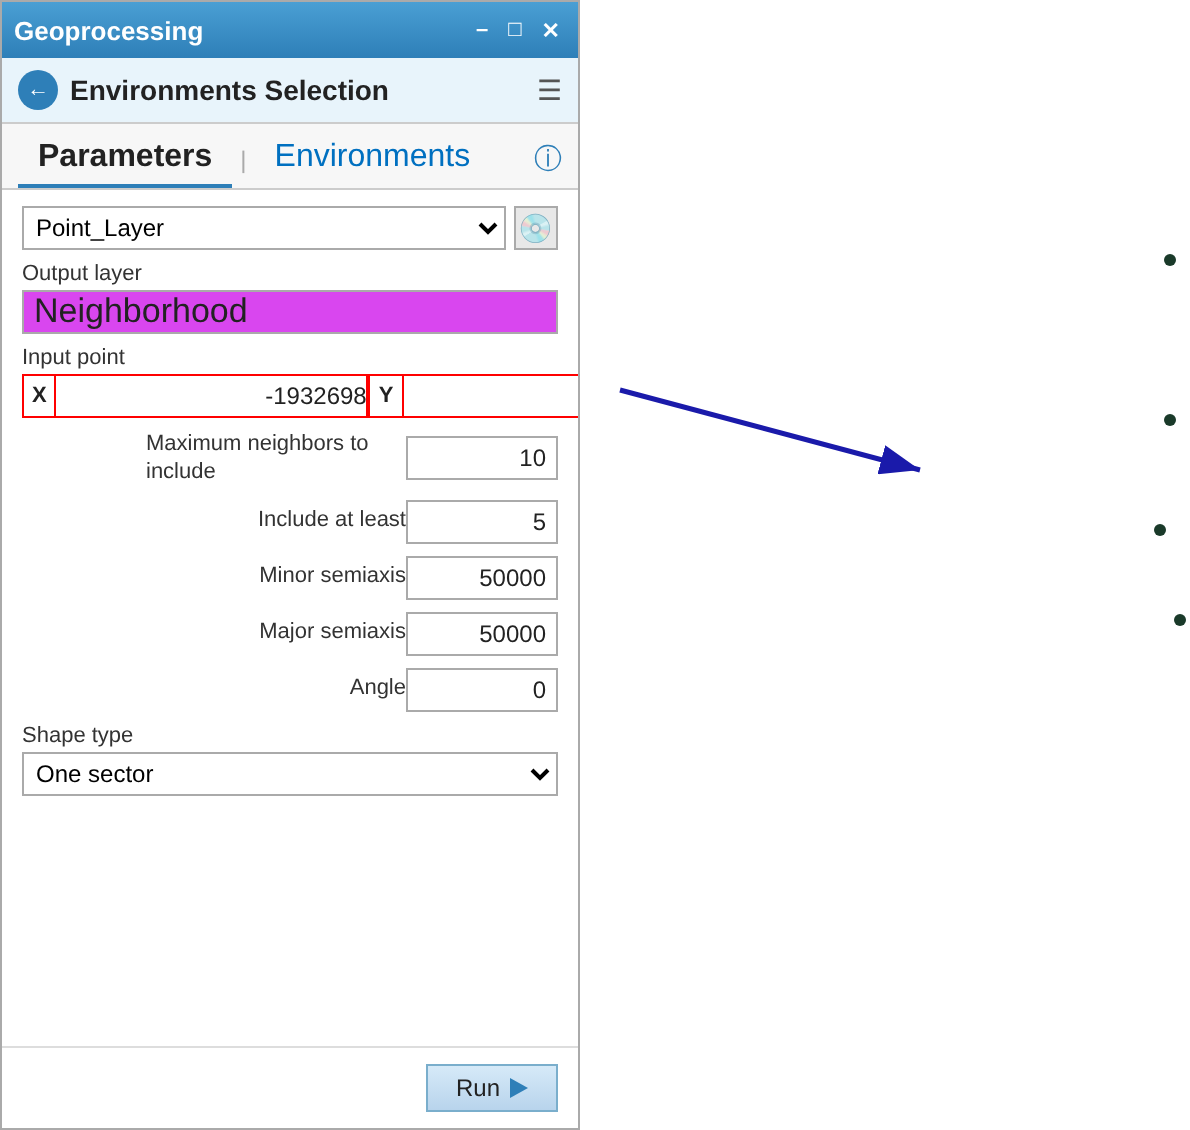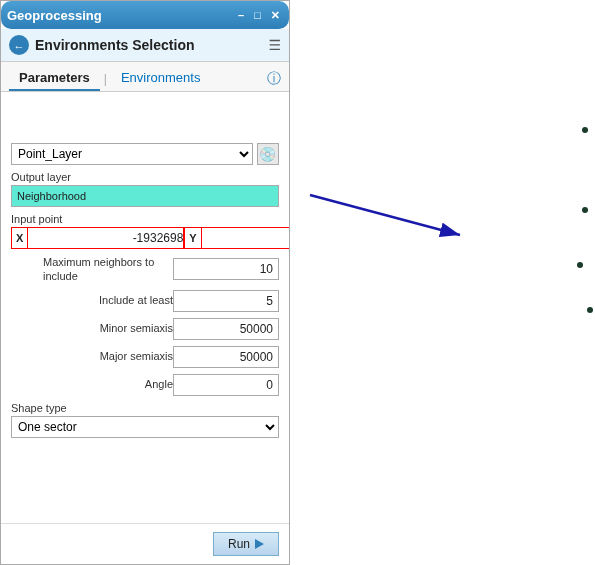--- a/index.html
+++ b/index.html
@@ -27,21 +27,20 @@
     .panel-titlebar {
       background: linear-gradient(to bottom, #4a9fd4, #2e7fb8);
       color: white;
       padding: 4px 6px;
       display: flex;
       align-items: center;
       justify-content: space-between;
       font-size: 13px;
       font-weight: 600;
       height: 28px;
-      border-radius: 10px;
     }
     .panel-titlebar-left {
       display: flex;
       align-items: center;
       gap: 4px;
     }
     .panel-titlebar-controls {
       display: flex;
       gap: 4px;
       align-items: center;
@@ -92,21 +91,21 @@
     .panel-tabs {
       display: flex;
       border-bottom: 1px solid #ccc;
       background: #f7f7f7;
       padding: 4px 8px 0 8px;
       gap: 4px;
       align-items: center;
     }
     .tab {
       padding: 4px 10px;
-      font-size: 13px;
+      font-size: 16px;
       cursor: pointer;
       color: #0070c0;
       border-bottom: 2px solid transparent;
     }
     .tab.active {
       color: #222;
       border-bottom: 2px solid #2e7fb8;
       font-weight: 600;
     }
     .tab-sep {
@@ -132,30 +131,29 @@
     .field-label {
       font-size: 11px;
       color: #333;
       margin-bottom: 2px;
     }
 
     .field-row {
       display: flex;
       align-items: center;
       gap: 4px;
-      margin-top: 43px;
     }
 
     .input-text {
       width: 100%;
       height: 22px;
       border: 1px solid #aaa;
       padding: 2px 5px;
-      font-size: 11px;
-      background: #5eead4;
+      font-size: 17px;
+      background: #d946ef;
       color: #222;
     }
 
     .input-select-wrapper {
       display: flex;
       align-items: center;
       flex: 1;
     }
     .input-select {
       flex: 1;
@@ -214,21 +212,21 @@
       align-items: center;
       justify-content: flex-end;
     }
     .param-label {
       font-size: 11px;
       color: #333;
       max-width: 130px;
       line-height: 1.3;
     }
     .param-input {
-      width: 106px;
+      width: 76px;
       height: 22px;
       border: 1px solid #aaa;
       padding: 2px 5px;
       font-size: 12px;
       background: white;
       color: #222;
       text-align: right;
     }
 
     .shape-select {

